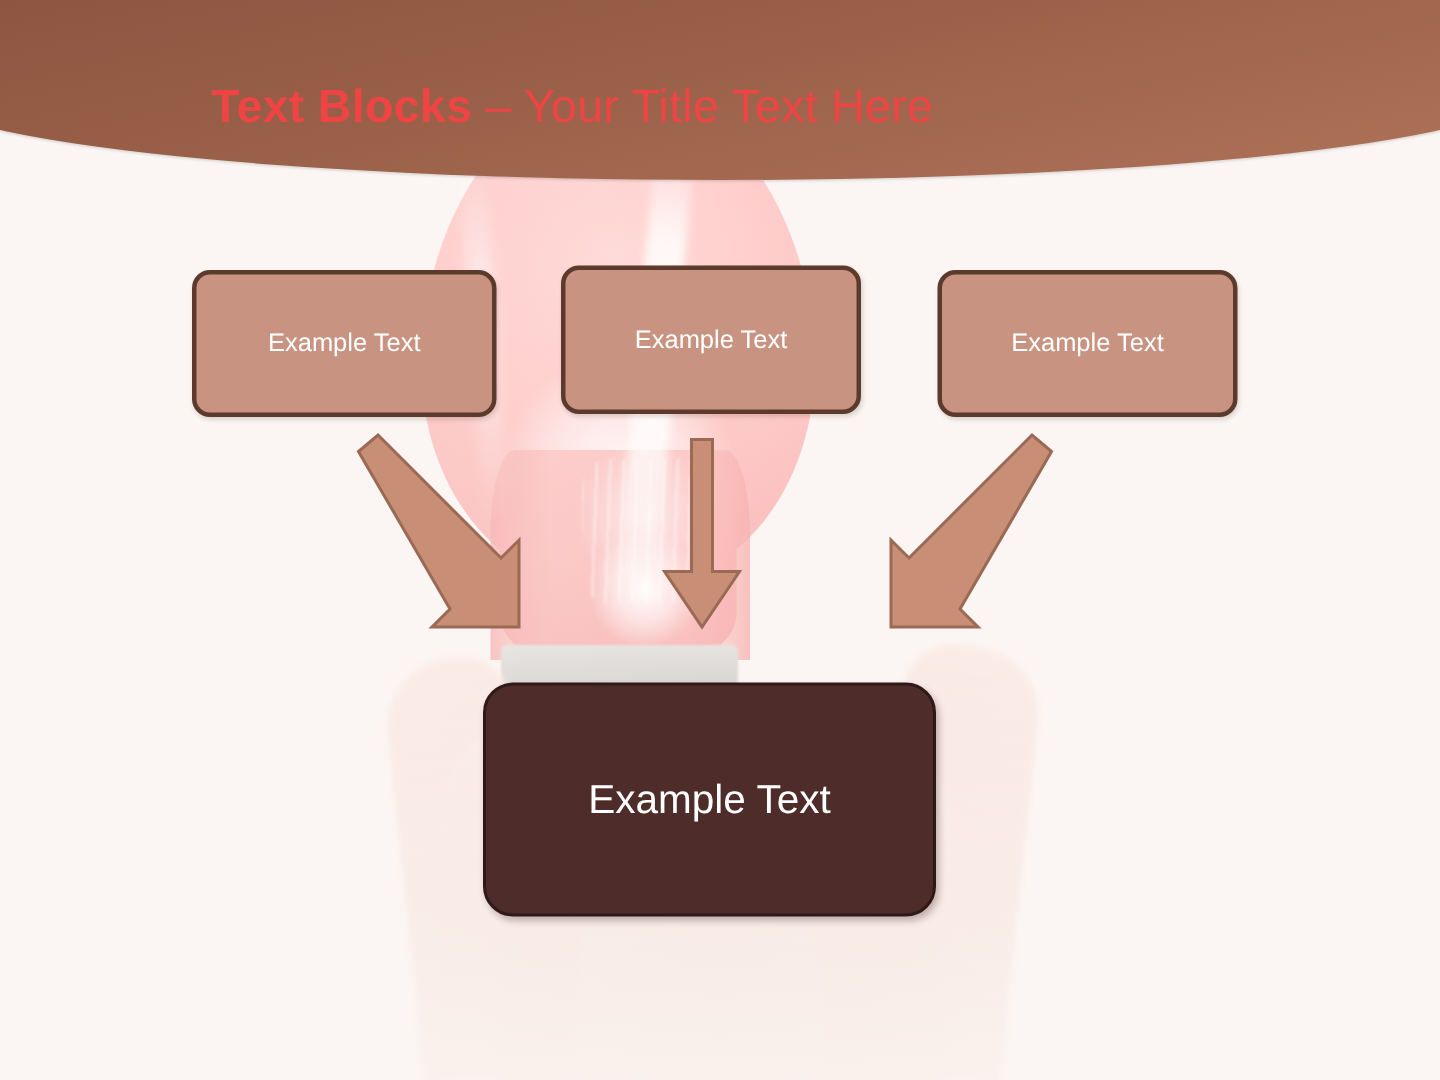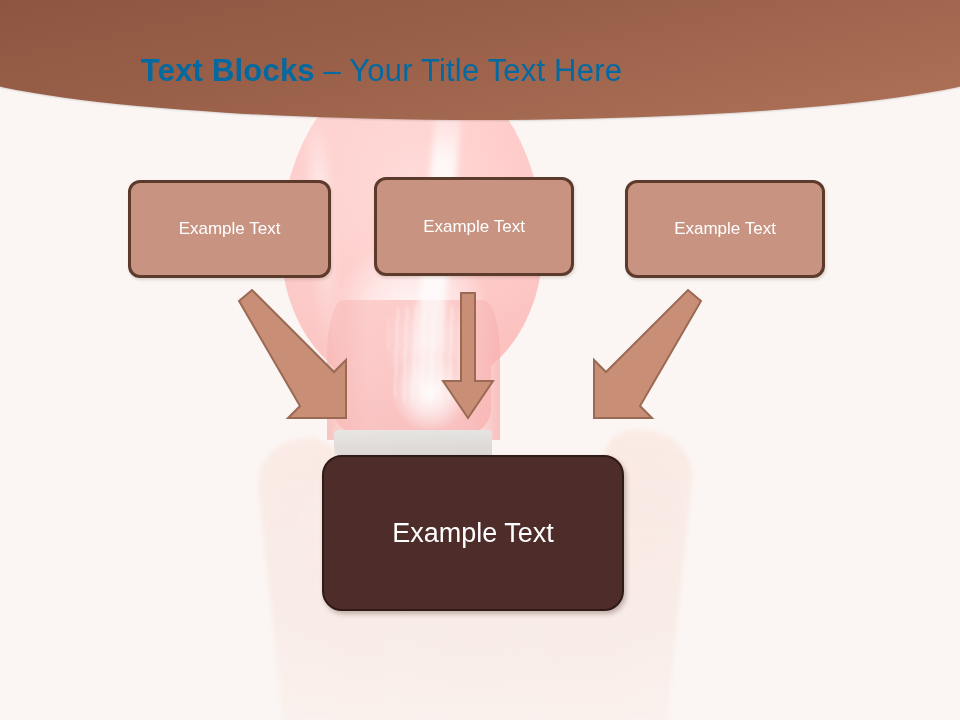--- a/index.html
+++ b/index.html
@@ -177,21 +177,21 @@
     background: linear-gradient(168deg, #6e3b28 0%, #7c4631 22%, #8d5540 48%, #a2685097 70%, #b0735a 100%);
     background-color: #8d543e;
     box-shadow: 0 1px 2px rgba(0,0,0,0.14);
   }
   .header-title {
     position: absolute;
     left: 0;
     top: 52px;
     width: 763px;
     text-align: center;
-    color: #0369a1;
+    color: #ef4444;
     font-size: 31px;
     line-height: 38px;
     letter-spacing: .2px;
     white-space: nowrap;
   }
   .header-title .t-bold { font-weight: bold; }
   .header-title .t-light { font-weight: normal; }
 
   
   .tbox {

